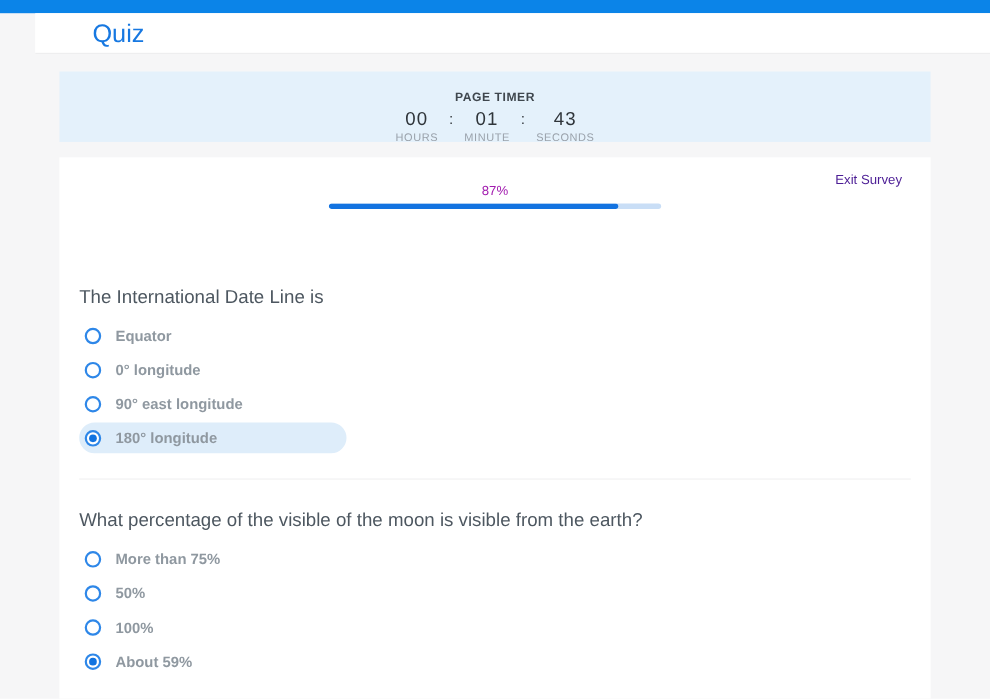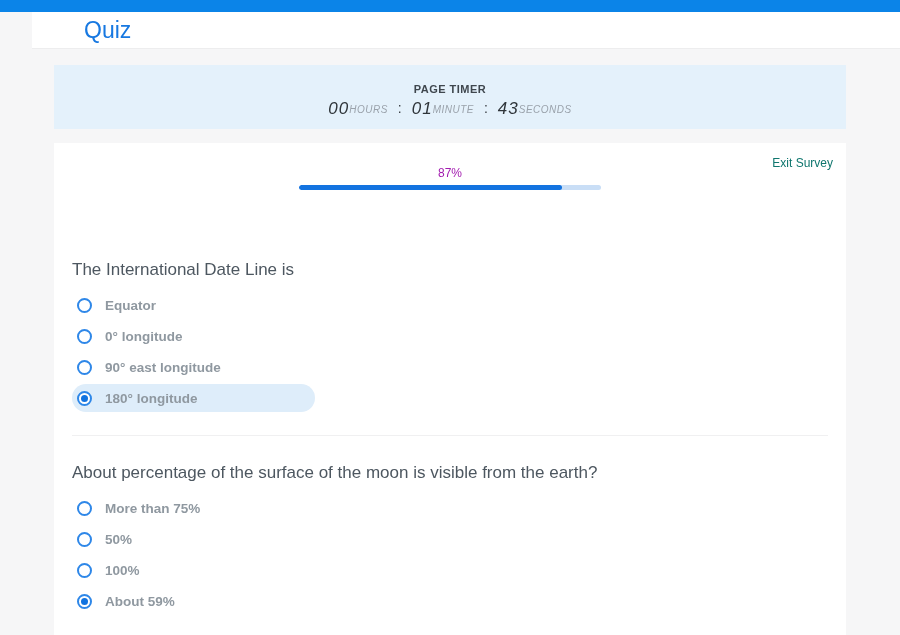--- a/index.html
+++ b/index.html
@@ -27,34 +27,34 @@
   .timer-panel {
     margin-top: 16px; height: 64px;
     background: #e4f1fb;
     display: flex; flex-direction: column; align-items: center;
     padding-top: 18px;
   }
   .timer-heading {
     font-size: 11px; font-weight: 700; color: #3f474e; letter-spacing: .5px;
   }
   .timer-row { display: flex; align-items: flex-start; margin-top: 4px; }
-  .t-col { display: flex; flex-direction: row; align-items: center; min-width: 30px; font-style: italic; }
+  .t-col { display: flex; flex-direction: column; align-items: center; min-width: 30px; }
   .t-num { font-size: 17px; color: #2f353a; line-height: 19px; letter-spacing: 1px; }
   .t-label { font-size: 10px; color: #9aa2ab; letter-spacing: .5px; margin-top: 2px; }
   .t-colon { font-size: 14px; color: #3a3f44; line-height: 19px; margin: 0 10px; }
 
   
   .card {
     margin-top: 14px; background: #ffffff;
     position: relative;
     height: 600px;
   }
   .exit-link {
-    position: absolute; top: 13px; right: 13px;
-    font-size: 12px; color: #0f766e; text-decoration: none; cursor: pointer;
+    position: absolute; top: 13px; right: 26px;
+    font-size: 12px; color: #4c1d95; text-decoration: none; cursor: pointer;
   }
   .progress-wrap { padding-top: 23px; width: 302px; margin: 0 auto; }
   .progress-label { text-align: center; font-size: 12px; color: #a21caf; }
   .progress-track {
     margin-top: 5px; height: 5px; border-radius: 2.5px;
     background: #c9def6; overflow: hidden;
   }
   .progress-fill { height: 100%; background: #1373e0; border-radius: 2.5px; }
 
   
@@ -145,21 +145,21 @@
     <span class="radio">
                 <span class="dot"></span>
               </span>
     <span class="opt-label">180° longitude</span>
   </label>
 </div>
     <hr class="divider">
   </section>
 
   <section class="question">
-    <h2 class="q-text">About percentage of the surface of the moon is visible from the earth?</h2>
+    <h2 class="q-text">What percentage of the visible of the moon is visible from the earth?</h2>
     <div class="options">
   <label class="option">
     <span class="radio">
                 <span class="dot"></span>
               </span>
     <span class="opt-label">More than 75%</span>
   </label>
 
   <label class="option">
     <span class="radio">

